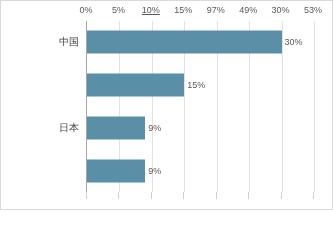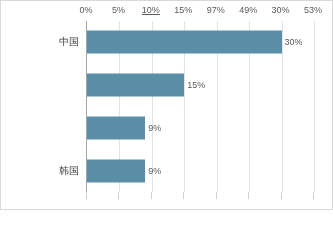--- a/index.html
+++ b/index.html
@@ -132,16 +132,16 @@
     <div class="tick-mark" style="left: 117.429px;"></div>
     <div class="tick-mark" style="left: 149.857px;"></div>
     <div class="tick-mark" style="left: 182.286px;"></div>
     <div class="tick-mark" style="left: 214.714px;"></div>
     <div class="tick-mark" style="left: 247.143px;"></div>
     <div class="tick-mark" style="left: 279.571px;"></div>
     <div class="tick-mark" style="left: 312px;"></div>
     <div class="cat-label-wrap" style="top: 41.375px;">中国</div>
     <div class="bar-value" style="left: 283.571px; top: 41.375px;">30%</div>
     <div class="bar-value" style="left: 186.286px; top: 84.125px;">15%</div>
+    <div class="cat-label-wrap" style="top: 126.875px;">日本</div>
     <div class="bar-value" style="left: 147.371px; top: 126.875px;">9%</div>
-    <div class="cat-label-wrap" style="top: 169.625px;">韩国</div>
     <div class="bar-value" style="left: 147.371px; top: 169.625px;">9%</div>
   </div>
 
 </body></html>

